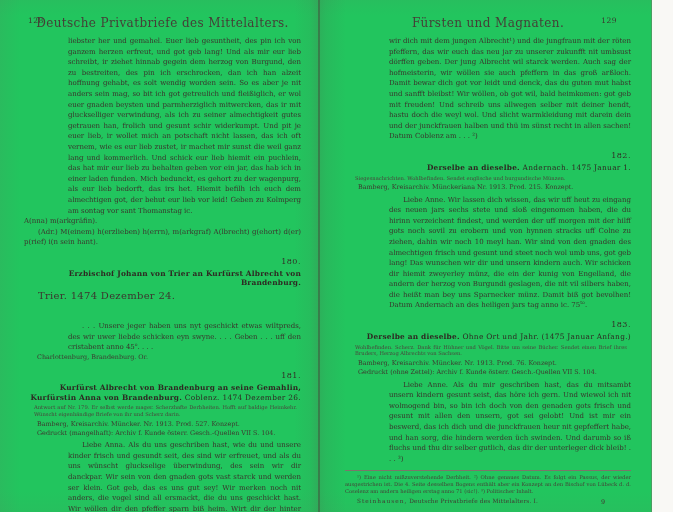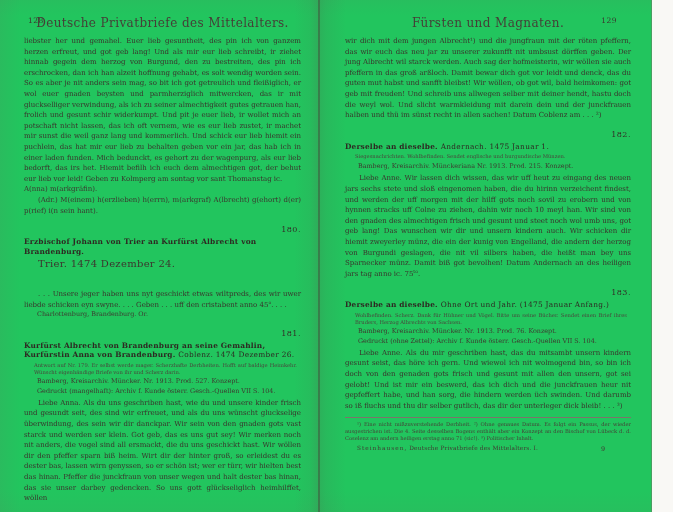--- a/index.html
+++ b/index.html
@@ -54,28 +54,29 @@
   .page.right .pagehead .pnum{right:14px;margin-left:36px;}
   .pagehead .ptitle{
     position:absolute;left:0;right:0;text-align:center;
     font-size:12px;letter-spacing:.4px;color:#453f37;
   }
 
   p{margin:0;}
   .body{
     font-size:7px;line-height:10.6px;text-align:justify;
     color:#3a342c;
+    margin-left:44px;
   }
   .body.indent{text-indent:14px;}
   .sig{font-size:7px;line-height:10.6px;padding-right:34px;}
   .addr{font-size:7px;line-height:10.6px;text-indent:14px;text-align:justify;}
 
   .secnum{text-align:right;font-size:8px;letter-spacing:.5px;margin:9px 0 3px 0;color:#332e27;}
   .sectitle{
-    text-align:left;font-size:7.4px;line-height:9.6px;font-weight:700;
+    text-align:right;font-size:7.4px;line-height:9.6px;font-weight:700;
     letter-spacing:.2px;color:#2e2922;margin-bottom:2px;
   }
   .sectitle .dl{font-weight:400;letter-spacing:.3px;}
   .dateline{font-size:10px;text-indent:14px;margin-bottom:20px;letter-spacing:.3px;}
   .regest{
     font-size:5.2px;line-height:6.8px;text-align:justify;
     color:#4a443b;margin:1px 4px 2px 10px;
   }
   .refline{
     font-size:6.4px;line-height:9.2px;text-indent:13px;color:#3e382f;

